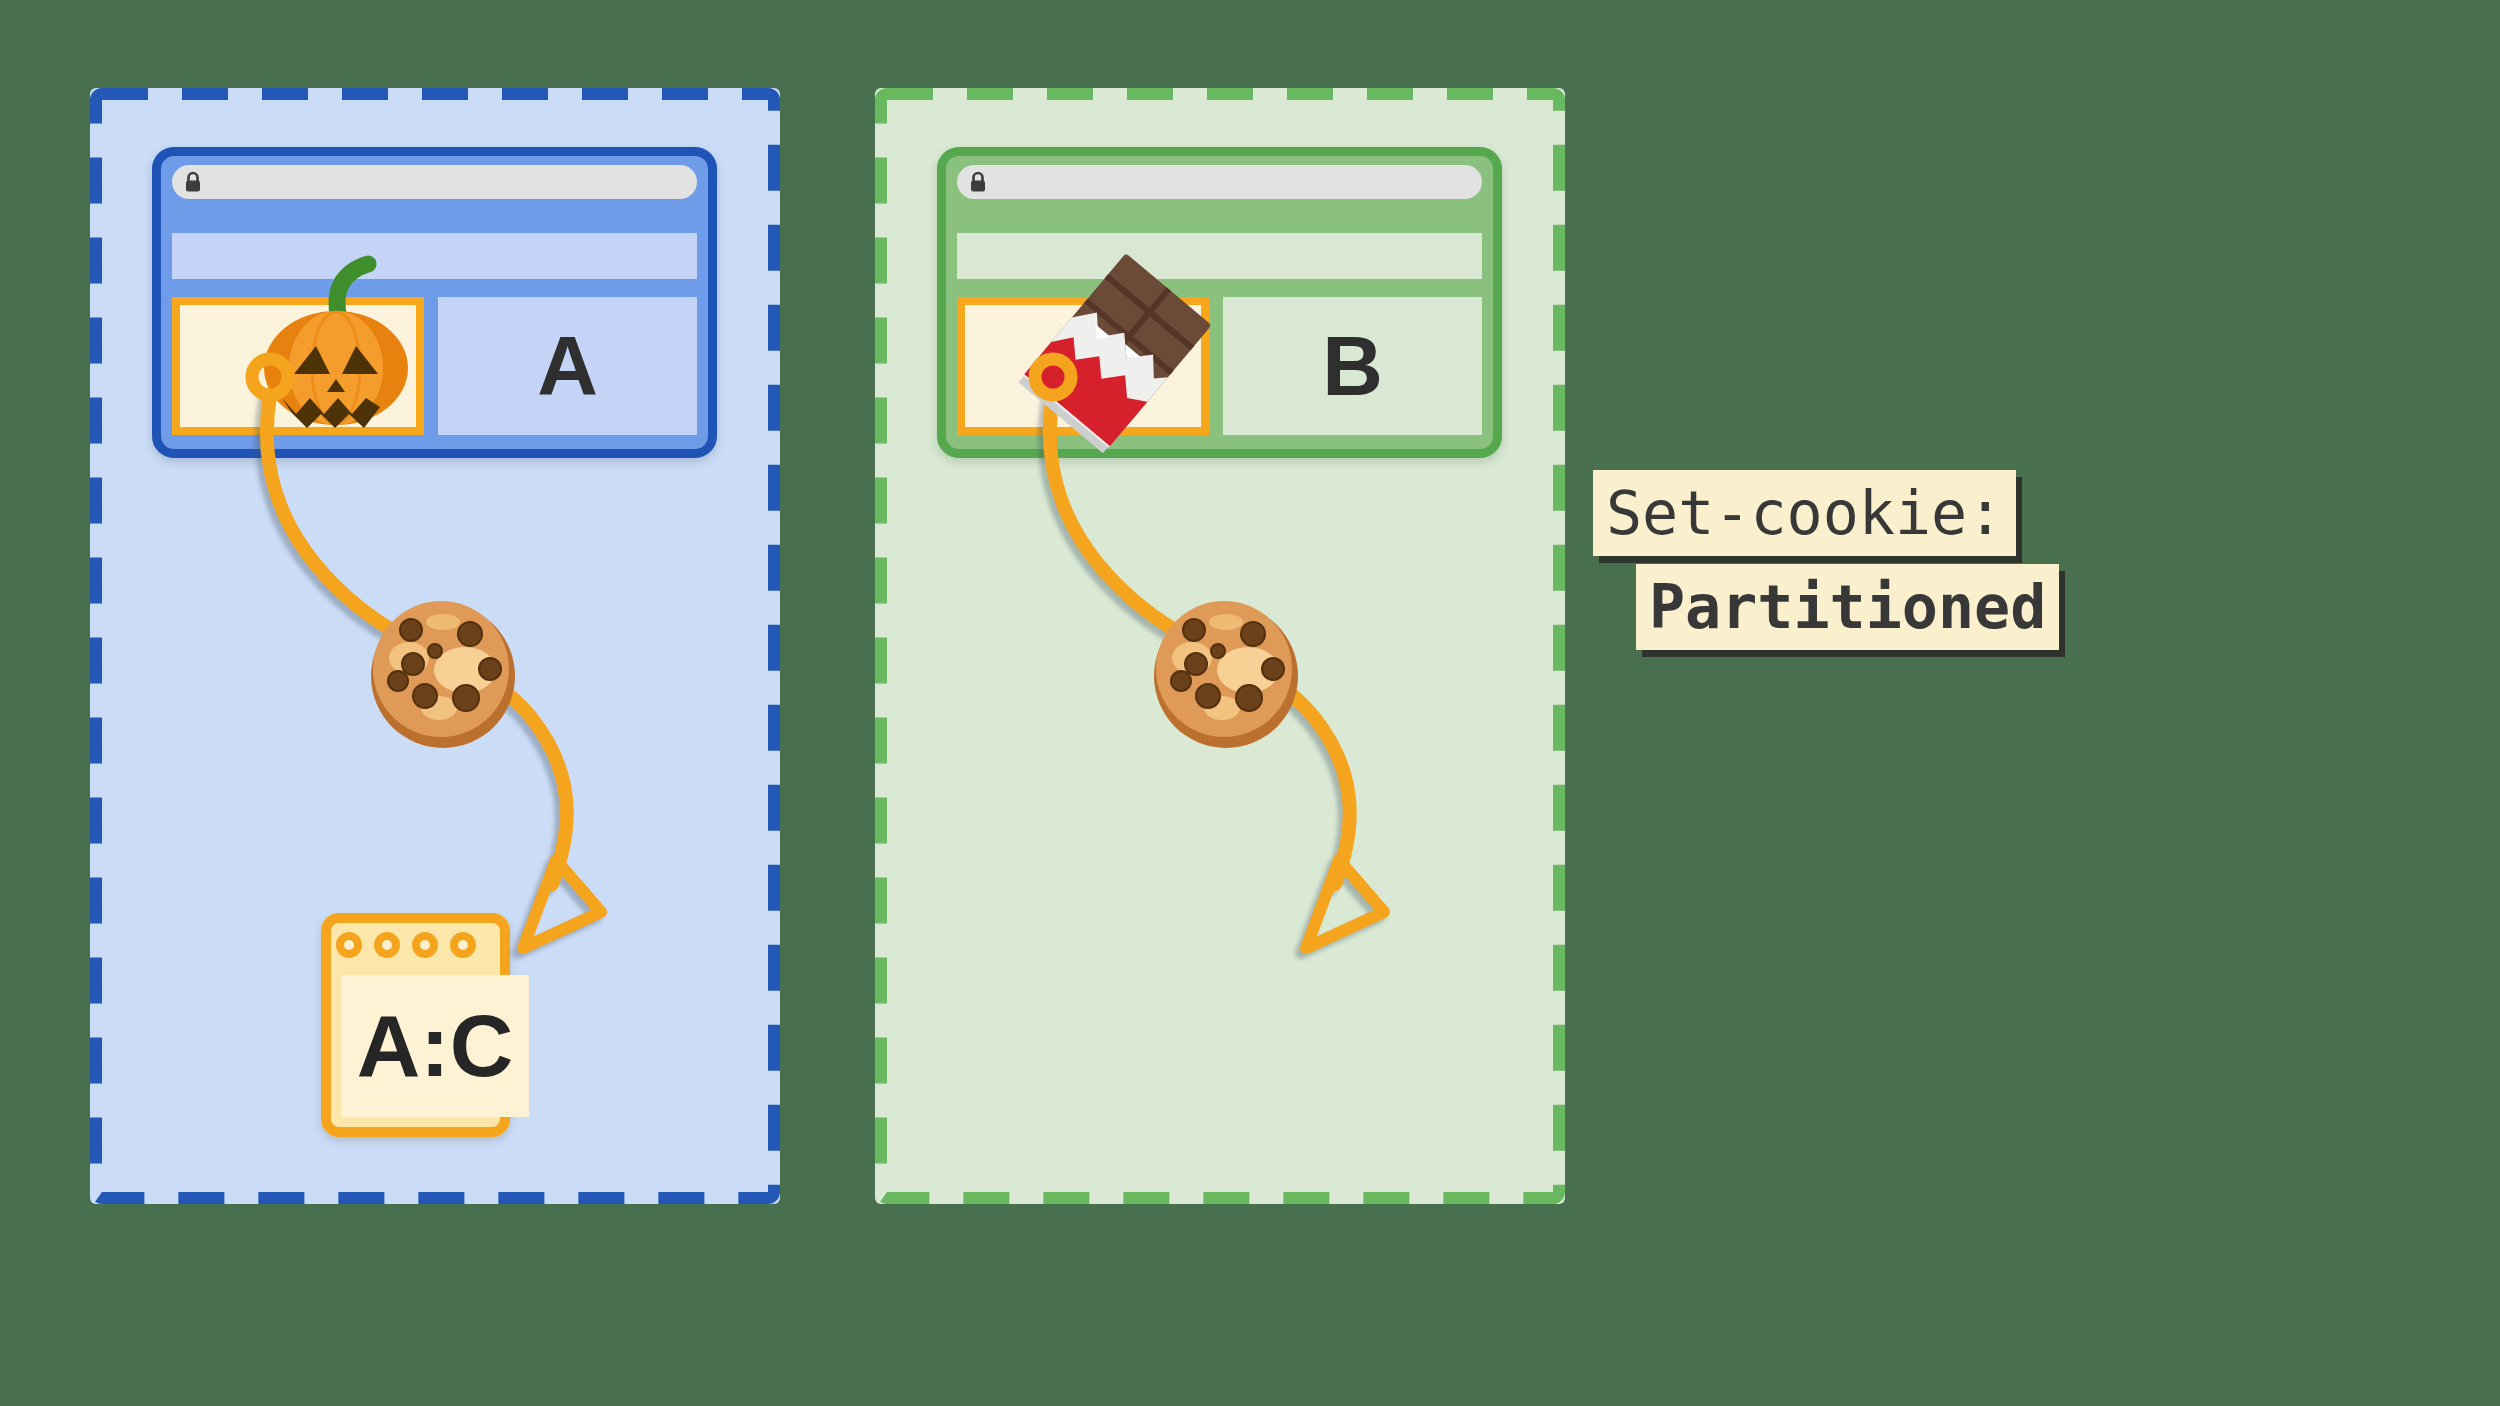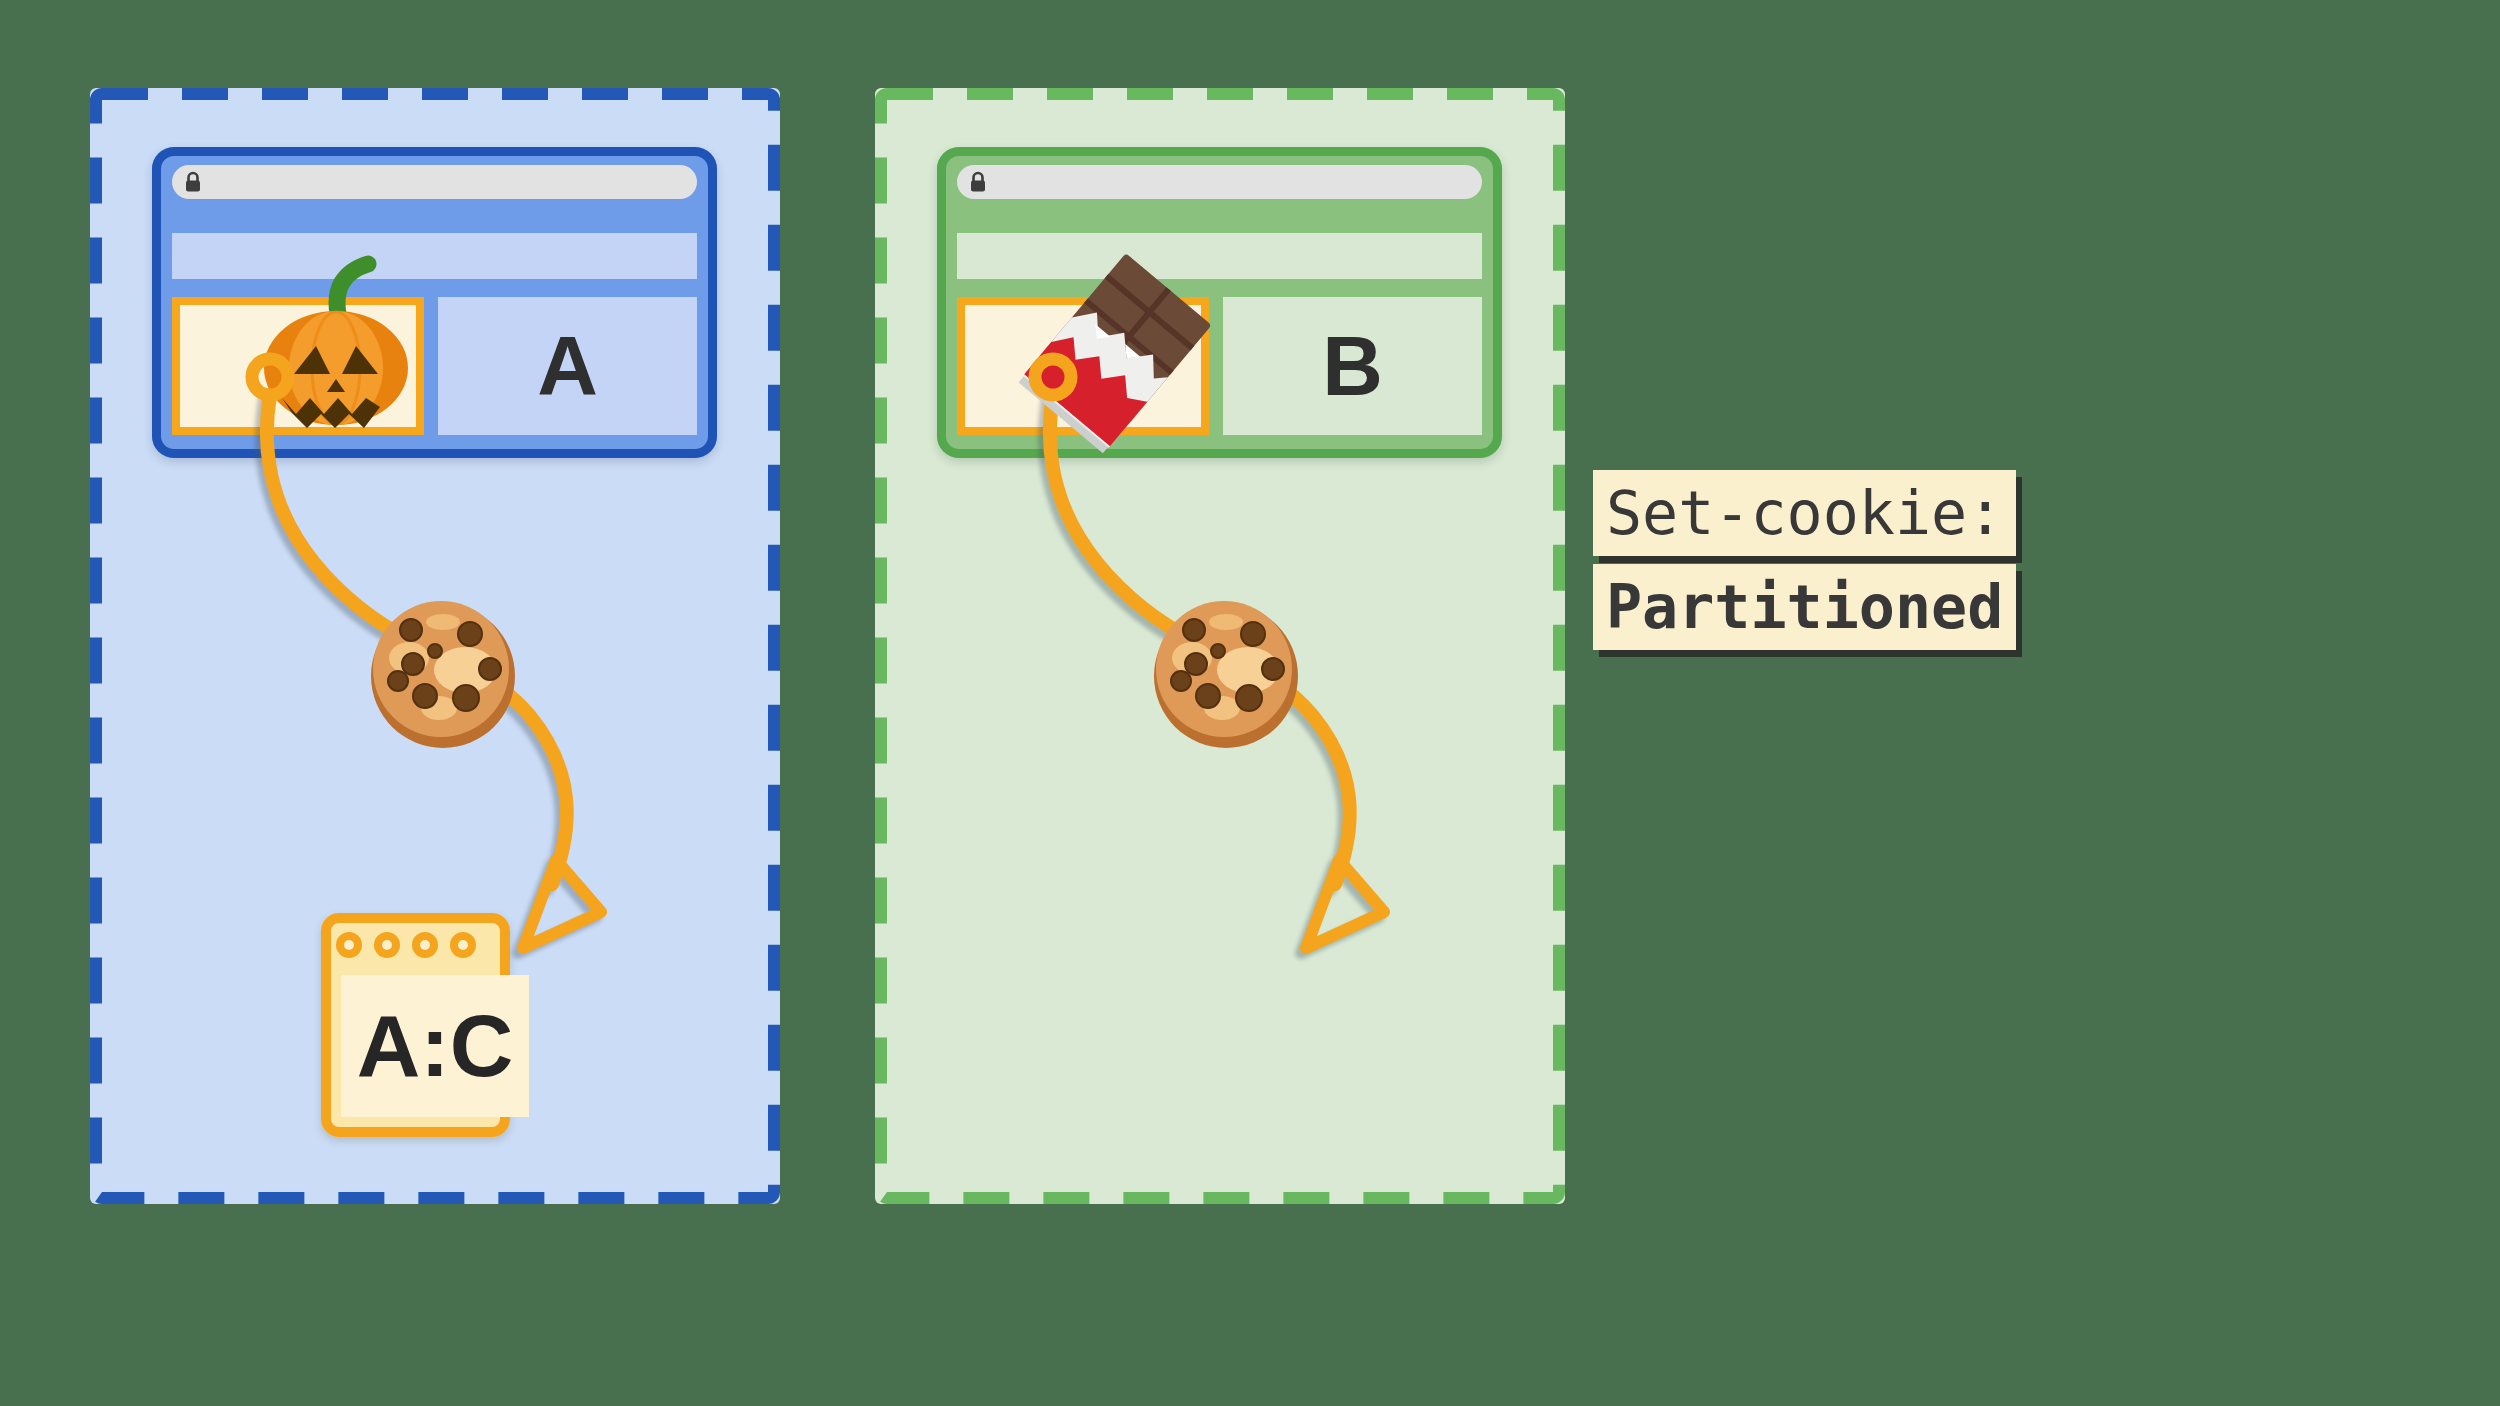--- a/index.html
+++ b/index.html
@@ -36,21 +36,21 @@
   .jarpanel{position:absolute;left:20px;top:62px;width:188px;height:142px;background:#FDF3D4;
             display:flex;align-items:center;justify-content:center;
             font-weight:bold;font-size:88px;color:#262626;}
 
   
   .code{position:absolute;left:1593px;top:470px;}
   .codeline{display:table;white-space:pre;height:86px;line-height:86px;margin-bottom:8px;
             padding:0 13px;background:#FBF0CE;color:#383838;
             font-family:"DejaVu Sans Mono",monospace;font-size:60px;
             box-shadow:6px 7px 0 rgba(42,42,42,.88);}
-  .codeline.bold{font-weight:bold;}
+  .codeline.bold{font-weight:bold;margin-left:43px;}
 
   
   .overlay{position:absolute;left:0;top:0;width:2500px;height:1406px;pointer-events:none;z-index:6;}
   .flow{filter:drop-shadow(-5px 5px 2px rgba(70,85,100,.35));}
 </style>
 </head>
 <body>
 
 <div class="canvas">
 

